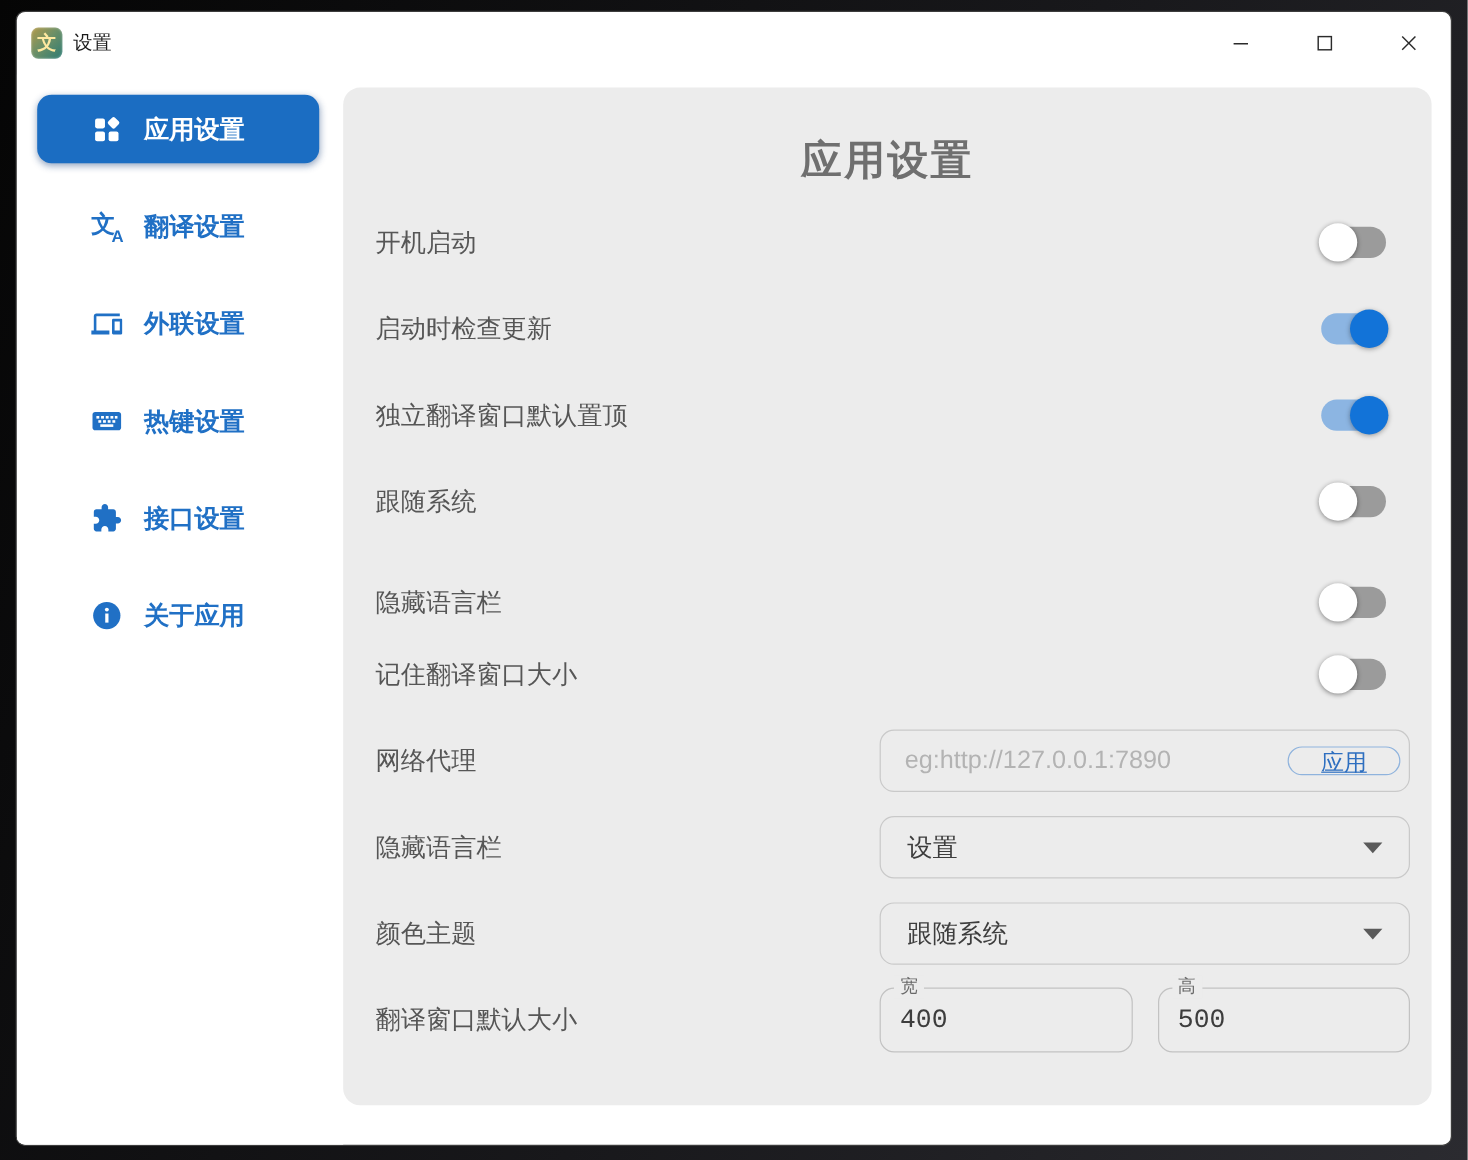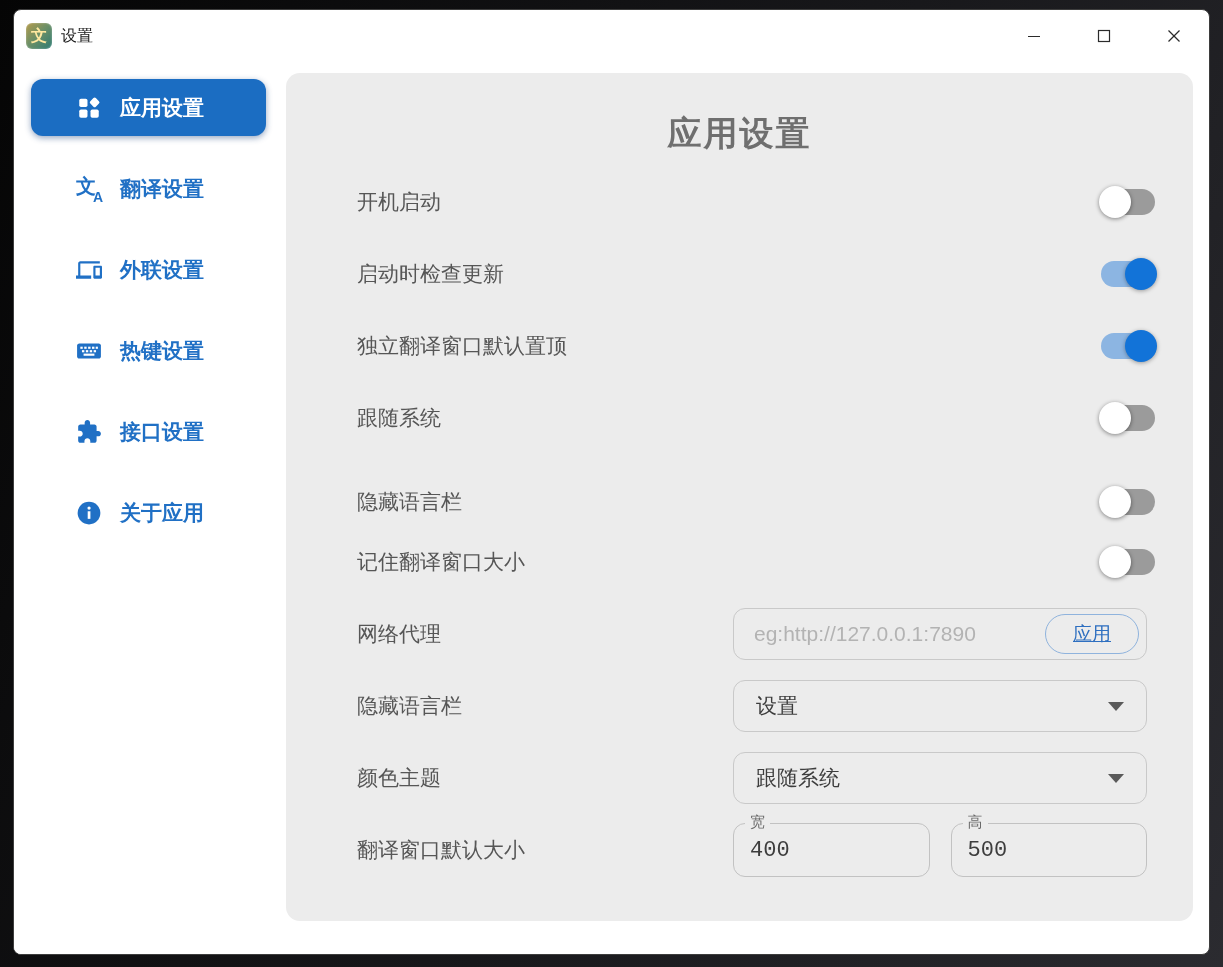--- a/index.html
+++ b/index.html
@@ -44,43 +44,43 @@
   
   .panel {
     position:absolute; left:272px; top:63px; width:907px; height:848px;
     background:#ececec; border-radius:14px;
   }
   .panel-title {
     position:absolute; top:38px; left:0; right:0; text-align:center;
     font-size:34px; font-weight:700; color:#6f6f6f; letter-spacing:2px;
   }
   .srow { position:absolute; left:0; right:0; height:72px; display:flex; align-items:center; padding-left:27px; }
-  .srow .lbl { font-size:21px; color:#565656;margin-left:44px; }
-  .ctl { position:absolute; left:427px; right:46px; top:50%; transform:translateY(-50%); display:flex; align-items:flex-end;padding-left:20px; }
+  .srow .lbl { font-size:21px; color:#565656; }
+  .ctl { position:absolute; left:427px; right:18px; top:50%; transform:translateY(-50%); display:flex; align-items:flex-end;padding-left:20px; }
   
   .switch { position:absolute; right:38px; top:50%; margin-top:-13px; width:54px; height:26px; cursor:pointer; }
   .switch .track { position:absolute; inset:0; border-radius:13px; background:#9b9b9b; }
   .switch .knob {
     position:absolute; top:-3px; left:-2px; width:32px; height:32px; border-radius:50%;
     background:#fff; box-shadow:0 1px 4px rgba(0,0,0,.45);
   }
   .switch.on .track { background:#8cb5e2; }
   .switch.on .knob { left:auto; right:-2px; background:#1273d8; box-shadow:0 1px 4px rgba(0,0,0,.35); }
   
   .text-box {
     width:100%; height:52px; border:1.5px solid #c9c9c9; border-radius:12px;
     display:flex; align-items:center; padding:0 7px 0 20px; background:transparent;
   }
   .text-box input {
     flex:1; border:none; outline:none; background:transparent;
     font-size:21px; color:#3d3d3d; font-family:inherit; min-width:0;
   }
   .text-box input::placeholder { color:#b3b3b3; }
   .apply-btn {
-    flex:none; height:40px; padding:0 27px; border:1.5px solid #8fb3dd; border-radius:20px;
+    flex:none; height:24px; padding:0 27px; border:1.5px solid #8fb3dd; border-radius:20px;
     background:transparent; color:#2e6fc0; font-size:19px; font-family:inherit; cursor:pointer;text-decoration:underline;
   }
   
   .select {
     width:100%; height:52px; border:1.5px solid #c9c9c9; border-radius:12px;
     display:flex; align-items:center; justify-content:space-between;
     padding:0 22px; font-size:21px; color:#3d3d3d; cursor:pointer;
   }
   .caret { width:0; height:0; border-left:8px solid transparent; border-right:8px solid transparent; border-top:9px solid #5a5a5a; }
   

